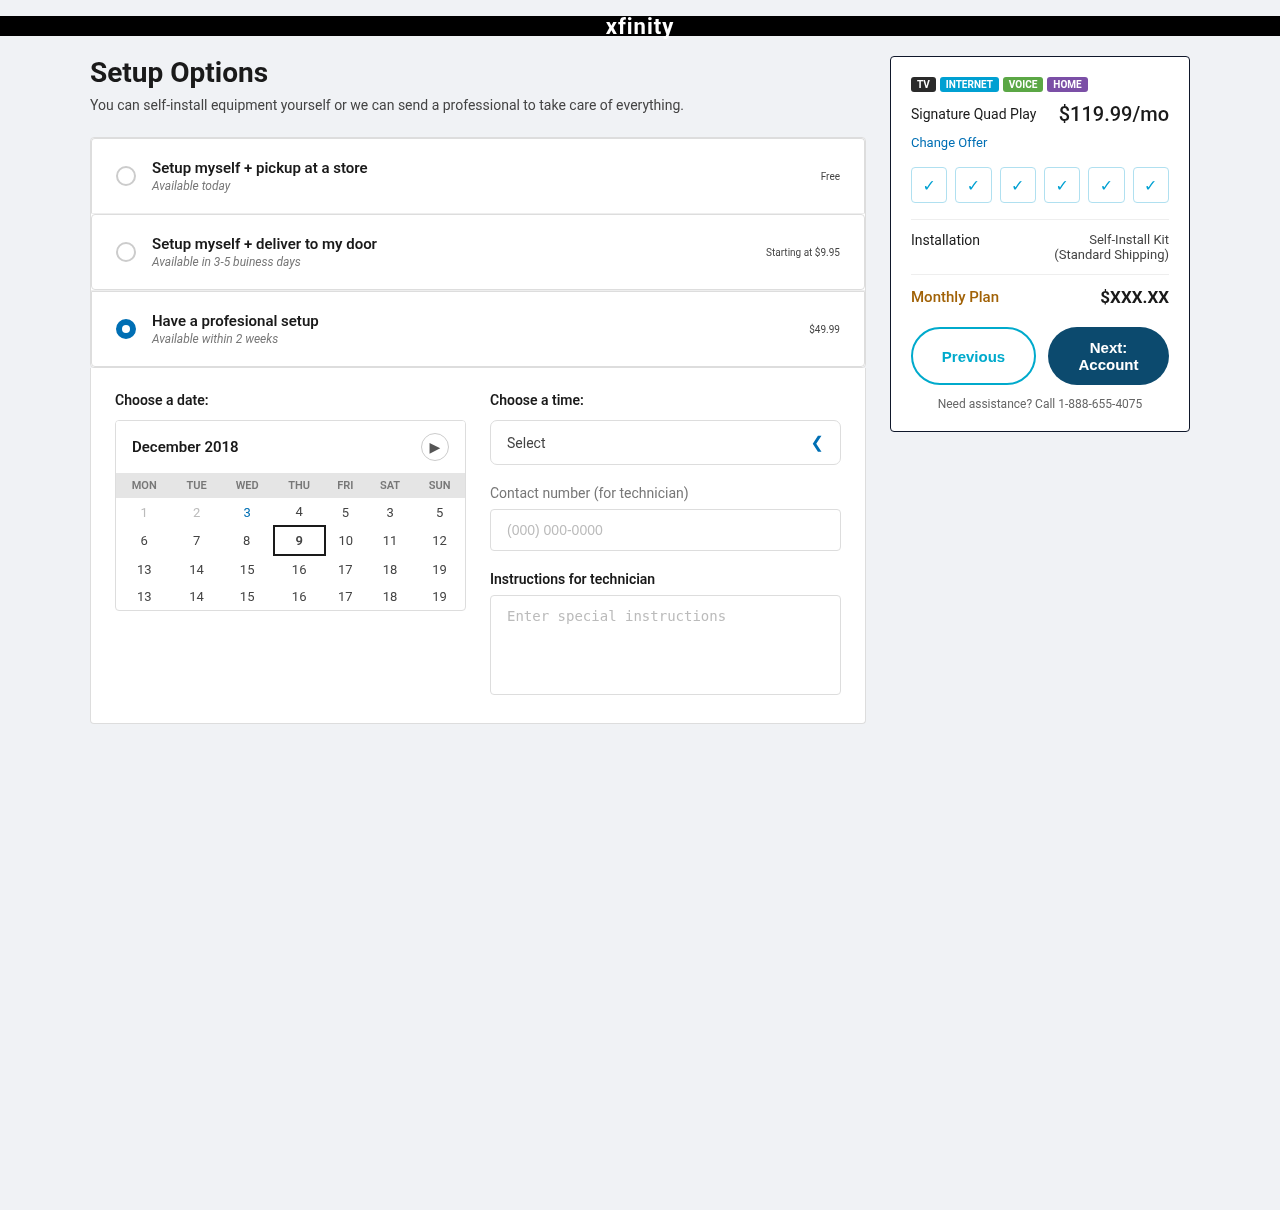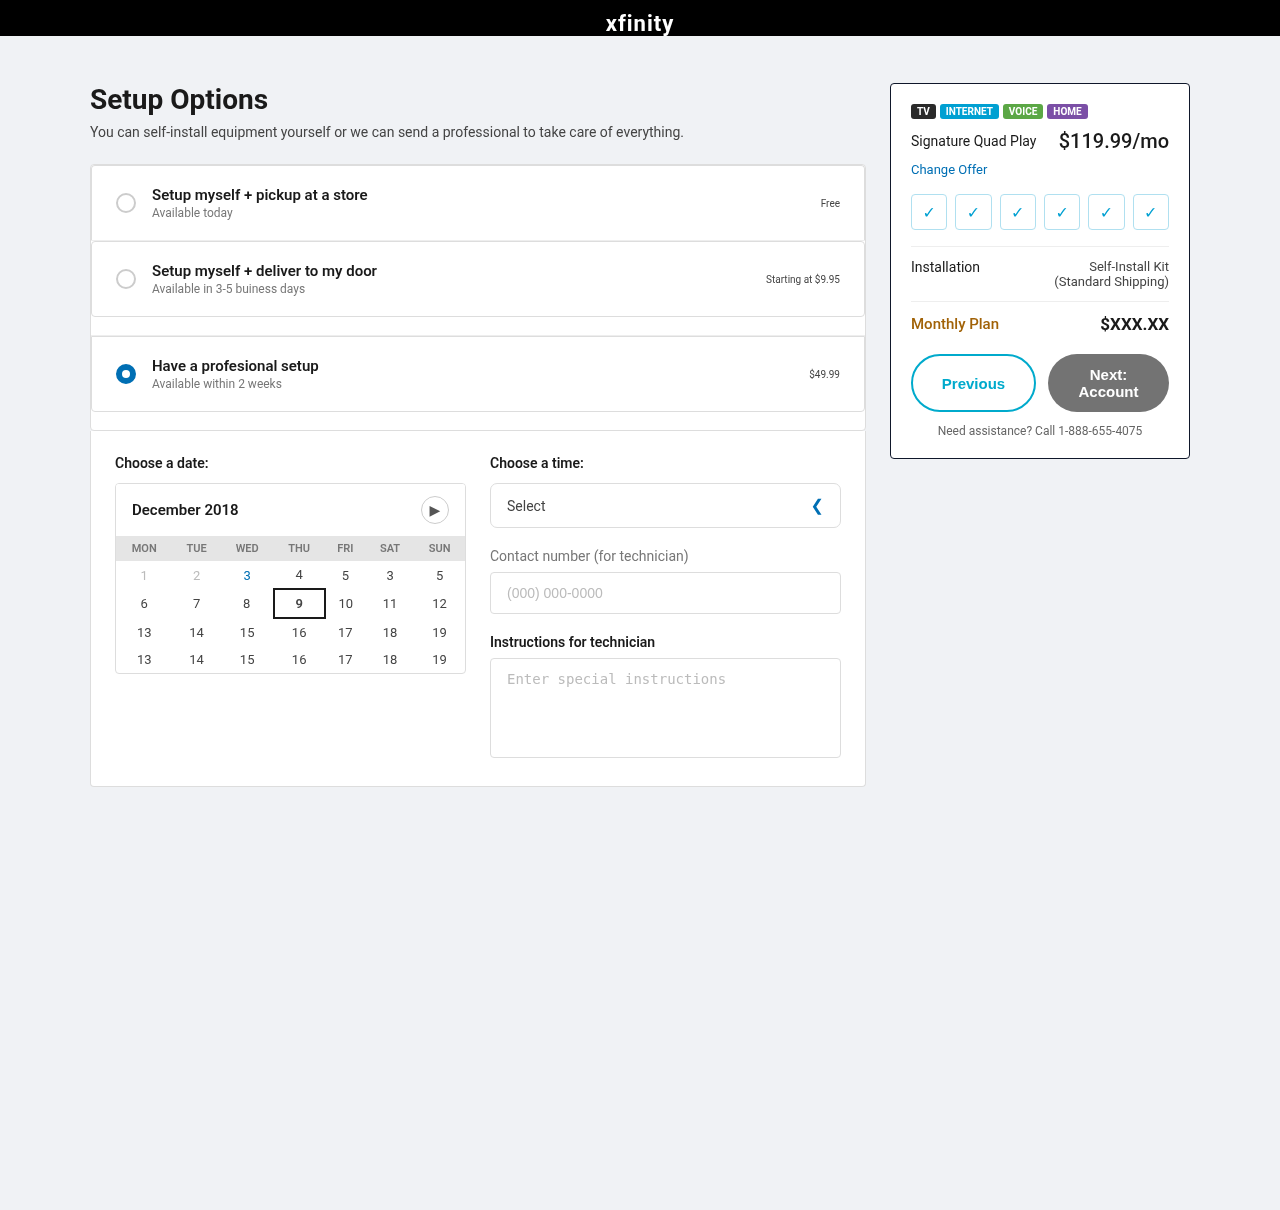--- a/index.html
+++ b/index.html
@@ -4,36 +4,37 @@
   <style>
     * { box-sizing: border-box; margin: 0; padding: 0; }
     body {
       font-family: -apple-system, BlinkMacSystemFont, 'Segoe UI', Roboto, sans-serif;
       background: #f0f2f5;
       min-height: 1210px;
     }
     
     .top-nav {
       background: #000;
-      height: 36px;
-      display: flex;
-      align-items: flex-end;
+      height: 20px;
+      display: flex;
+      align-items: center;
       justify-content: center;
+      margin-top: 16px;
     }
     .xfinity-logo {
       color: #fff;
       font-size: 22px;
       font-weight: 700;
       letter-spacing: 1px;
     }
     
     .main-container {
       max-width: 1140px;
       margin: 0 auto;
-      padding: 47px 20px;
+      padding: 20px 20px;
       display: flex;
       gap: 24px;
       align-items: flex-start;
     }
     
     .left-section {
       flex: 1;
     }
     .page-title {
       font-size: 28px;
@@ -48,21 +49,21 @@
     }
     
     .option-card {
       background: #fff;
       border: 1px solid #ddd;
       border-radius: 4px;
       padding: 20px 24px;
       display: flex;
       align-items: center;
       gap: 16px;
-      margin-bottom: 18px;
+      margin-bottom: 0;
       cursor: pointer;
     }
     .option-card:first-of-type { border-radius: 4px 4px 0 0; margin-bottom: 0; border-bottom: none;}
     .option-card:nth-of-type(2) { margin-bottom: 0; border-radius: 0; border-bottom: none; }
     .option-card:last-of-type { border-radius: 0 0 4px 4px; }
     .radio-circle {
       width: 20px;
       height: 20px;
       border-radius: 50%;
       border: 2px solid #ccc;
@@ -85,20 +86,21 @@
     .option-text { flex: 1; }
     .option-title {
       font-size: 15px;
       font-weight: 600;
       color: #1a1a1a;
     }
     .option-sub {
       font-size: 12px;
       color: #777;
       margin-top: 2px;
+      font-style: italic;
     }
     .option-price {
       font-size: 10px;
       color: #444;
       font-weight: 400;
       white-space: nowrap;
     }
     
     .options-container {
       background: #fff;
@@ -354,21 +356,21 @@
       color: #00aacc;
       font-size: 15px;
       font-weight: 600;
       cursor: pointer;
     }
     .btn-next {
       flex: 1;
       padding: 12px;
       border: none;
       border-radius: 50px;
-      background: #737373;
+      background: #0c4a6e;
       color: #fff;
       font-size: 15px;
       font-weight: 600;
       cursor: pointer;
     }
     .assistance-text {
       font-size: 12px;
       color: #666;
       text-align: center;
     }

